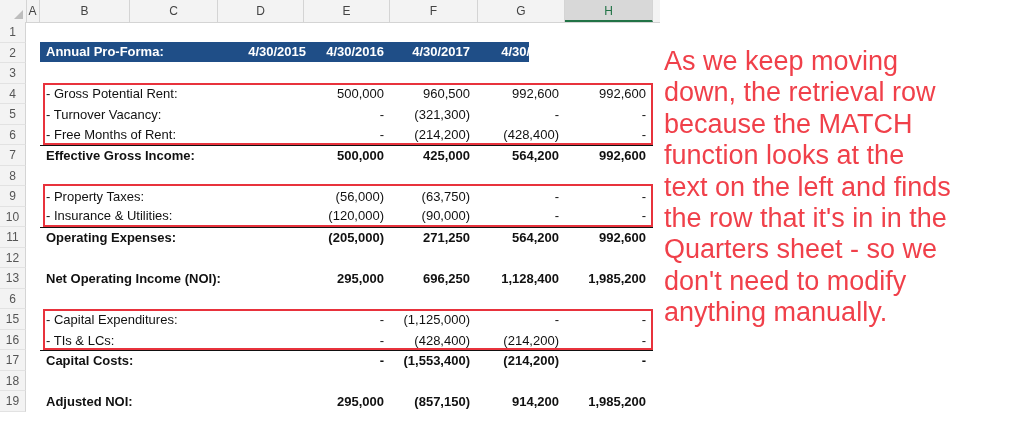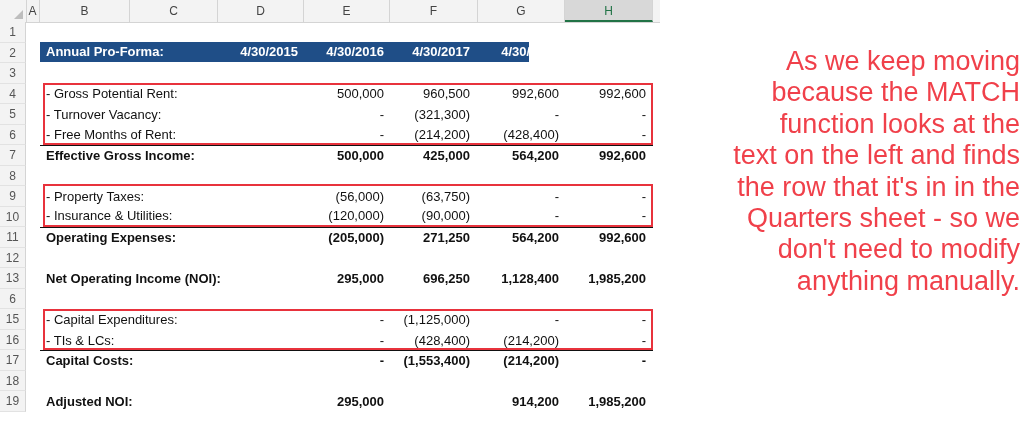--- a/index.html
+++ b/index.html
@@ -16,34 +16,34 @@
 
   
   .rowhdr { position: absolute; left: 0; width: 26px; height: 20.5px; line-height: 20.5px; text-align: center; font-size: 12px; color: #555; background: #f3f3f3; border-right: 1px solid #d4d4d4; border-bottom: 1px solid #e2e2e2; box-sizing: border-box; }
 
   
   .row { position: absolute; left: 40px; width: 613px; height: 20.5px; }
   .cell { position: absolute; top: 0; height: 20.5px; line-height: 20.5px; font-size: 13px; color: #111; white-space: nowrap; font-family: "Liberation Sans", sans-serif; }
   .lbl { left: 6px; }
   .num { text-align: right; width: 90px; }
   .bold { font-weight: bold; }
-  .c-d { left: 168px; }
+  .c-d { left: 176px; }
   .c-e { left: 254px; }
   .c-f { left: 340px; }
   .c-g { left: 429px; }
   .c-h { left: 516px; }
 
   .title-bar { position: absolute; left: 40px; top: 42px; width: 489px; height: 20px; background: #1f4e87; }
   .title-bar .cell { color: #ffffff; font-weight: bold; height: 20px; line-height: 20px; }
 
   .subtotal-line { position: absolute; left: 40px; width: 613px; height: 1px; background: #111; }
 
   .redbox { position: absolute; border: 2px solid #e8323c; box-sizing: border-box; }
 
-  .annotation { position: absolute; left: 664px; top: 46px; width: 356px; text-align: right; color: #f0404a; font-size: 27px; line-height: 31.4px; font-family: "Liberation Sans", sans-serif; }
+  .annotation { position: absolute; left: 664px; top: 46px; width: 356px; text-align: left; color: #f0404a; font-size: 27px; line-height: 31.4px; font-family: "Liberation Sans", sans-serif; }
 </style>
 </head>
 <body>
 
 <div class="sheet">
 
   <div class="colhdr-row">
     <div class="corner">
         <div class="corner-tri"></div>
       </div>
@@ -173,31 +173,33 @@
     <span class="cell lbl bold">Capital Costs:</span>
     <span class="cell num bold c-e">-</span>
     <span class="cell num bold c-f">(1,553,400)</span>
     <span class="cell num bold c-g">(214,200)</span>
     <span class="cell num bold c-h">-</span>
   </div>
 
   <div class="row" style="top:391.5px">
     <span class="cell lbl bold">Adjusted NOI:</span>
     <span class="cell num bold c-e">295,000</span>
+    <span class="cell num bold c-f">(857,150)</span>
     <span class="cell num bold c-g">914,200</span>
     <span class="cell num bold c-h">1,985,200</span>
   </div>
 
   <div class="redbox" style="left:43px;top:83px;width:610px;height:62px;"></div>
   <div class="redbox" style="left:43px;top:184px;width:610px;height:43px;"></div>
   <div class="redbox" style="left:43px;top:309px;width:610px;height:41px;"></div>
 </div>
 
 <div class="annotation">
   <div>As we keep moving</div>
+  <div>down, the retrieval row</div>
   <div>because the MATCH</div>
   <div>function looks at the</div>
   <div>text on the left and finds</div>
   <div>the row that it's in in the</div>
   <div>Quarters sheet - so we</div>
   <div>don't need to modify</div>
   <div>anything manually.</div>
 </div>
 
 </body></html>

